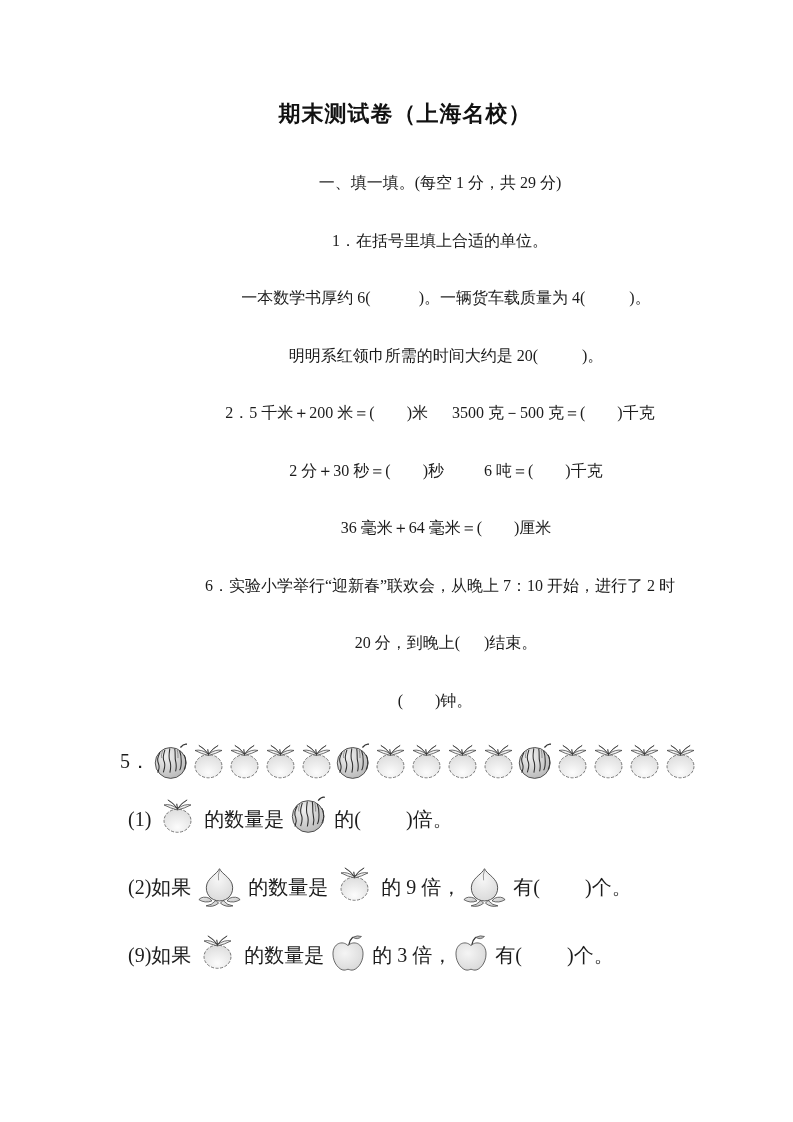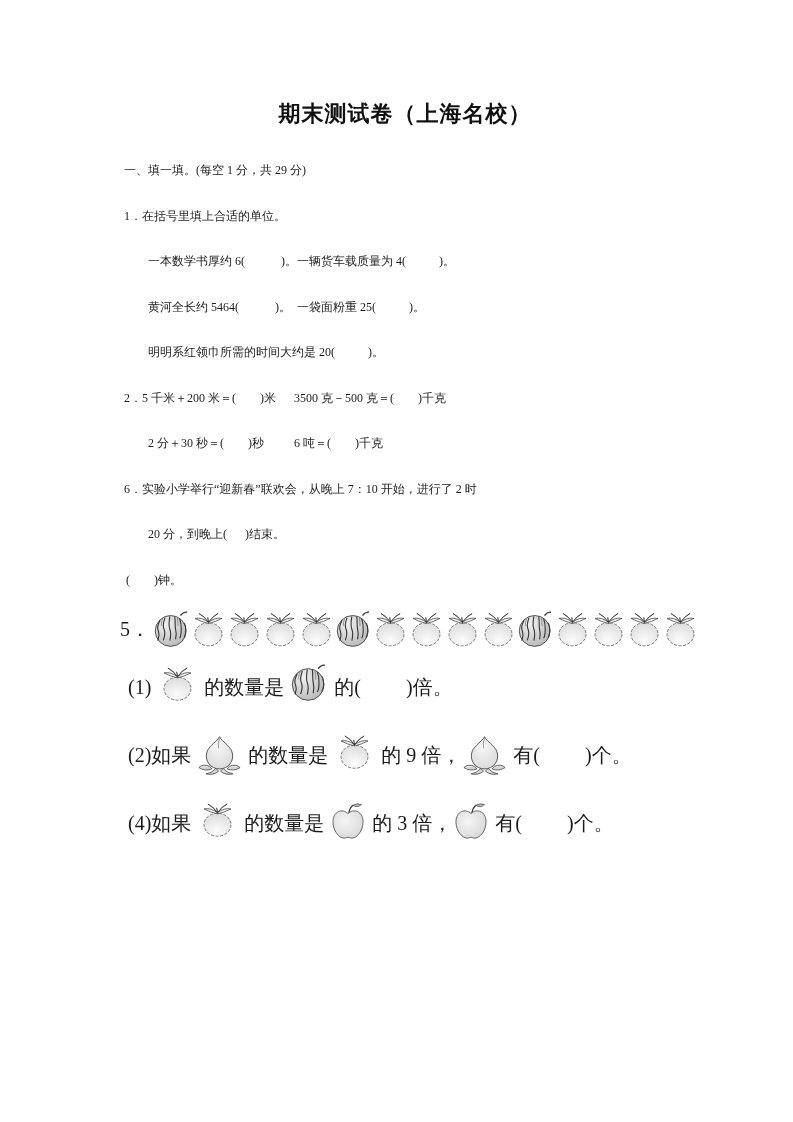--- a/index.html
+++ b/index.html
@@ -19,24 +19,25 @@
     font-size:22px;
     font-weight:bold;
     text-align:center;
     letter-spacing:1px;
     margin:0 0 0 -70px;
     line-height:32px;
     color:#111;
   }
   .title-gap { height:16px; }
   .line {
-    margin:4px;
-    font-size:12px;
+    margin:16px;
+    font-size:16px;
     line-height:41.5px;
     white-space:pre;
+    text-align:center;
   }
   .indent { margin-left:28px; }
   .tiny-indent { margin-left:6px; }
   .fruit-row {
     display:flex;
     align-items:flex-end;
     margin:2px 0 0 0;
     height:44px;
   }
   .fruit-row .row-label {
@@ -128,25 +129,25 @@
 <div class="page">
   <div class="content">
 
     <h1 class="doc-title">期末测试卷（上海名校）</h1>
     <div class="title-gap"></div>
 
     <p class="line">一、填一填。(每空 1 分，共 29 分)</p>
 
     <p class="line">1．在括号里填上合适的单位。</p>
     <p class="line indent">一本数学书厚约 6(            )。一辆货车载质量为 4(           )。</p>
-    <p class="line indent">黄河全长约 5464(            )。  一袋面粉重 25(           )。</p>
     <p class="line indent">明明系红领巾所需的时间大约是 20(           )。</p>
 
     <p class="line">2．5 千米＋200 米＝(        )米      3500 克－500 克＝(        )千克</p>
     <p class="line indent">2 分＋30 秒＝(        )秒          6 吨＝(        )千克</p>
+    <p class="line indent">36 毫米＋64 毫米＝(        )厘米</p>
 
     <p class="line">6．实验小学举行“迎新春”联欢会，从晚上 7：10 开始，进行了 2 时</p>
     <p class="line indent">20 分，到晚上(      )结束。</p>
 
     <p class="line tiny-indent">(        )钟。</p>
 
     <div class="fruit-row">
       <span class="row-label">5．</span>
       <span class="row-fruits" style="display:flex;align-items:flex-end;">
           <svg class="fruit watermelon" viewBox="0 0 48 48">
@@ -204,21 +205,21 @@
         </svg><span> 的(         )倍。</span></p>
 
     <p class="q5sub"><span>(2)如果 </span><svg class="icon-inline peach-inline" viewBox="0 0 48 48">
           <use href="#sym-peach"></use>
         </svg><span> 的数量是 </span><svg class="icon-inline tomato-inline" viewBox="0 0 48 48">
           <use href="#sym-tomato"></use>
         </svg><span> 的 9 倍，</span><svg class="icon-inline peach-inline" viewBox="0 0 48 48">
           <use href="#sym-peach"></use>
         </svg><span> 有(         )个。</span></p>
 
-    <p class="q5sub"><span>(4)如果 </span><svg class="icon-inline tomato-inline" viewBox="0 0 48 48">
+    <p class="q5sub"><span>(9)如果 </span><svg class="icon-inline tomato-inline" viewBox="0 0 48 48">
           <use href="#sym-tomato"></use>
         </svg><span> 的数量是 </span><svg class="icon-inline apple-inline" viewBox="0 0 48 48">
           <use href="#sym-apple"></use>
         </svg><span> 的 3 倍，</span><svg class="icon-inline apple-inline" viewBox="0 0 48 48">
           <use href="#sym-apple"></use>
         </svg><span> 有(         )个。</span></p>
 
   </div>
 </div>
 

